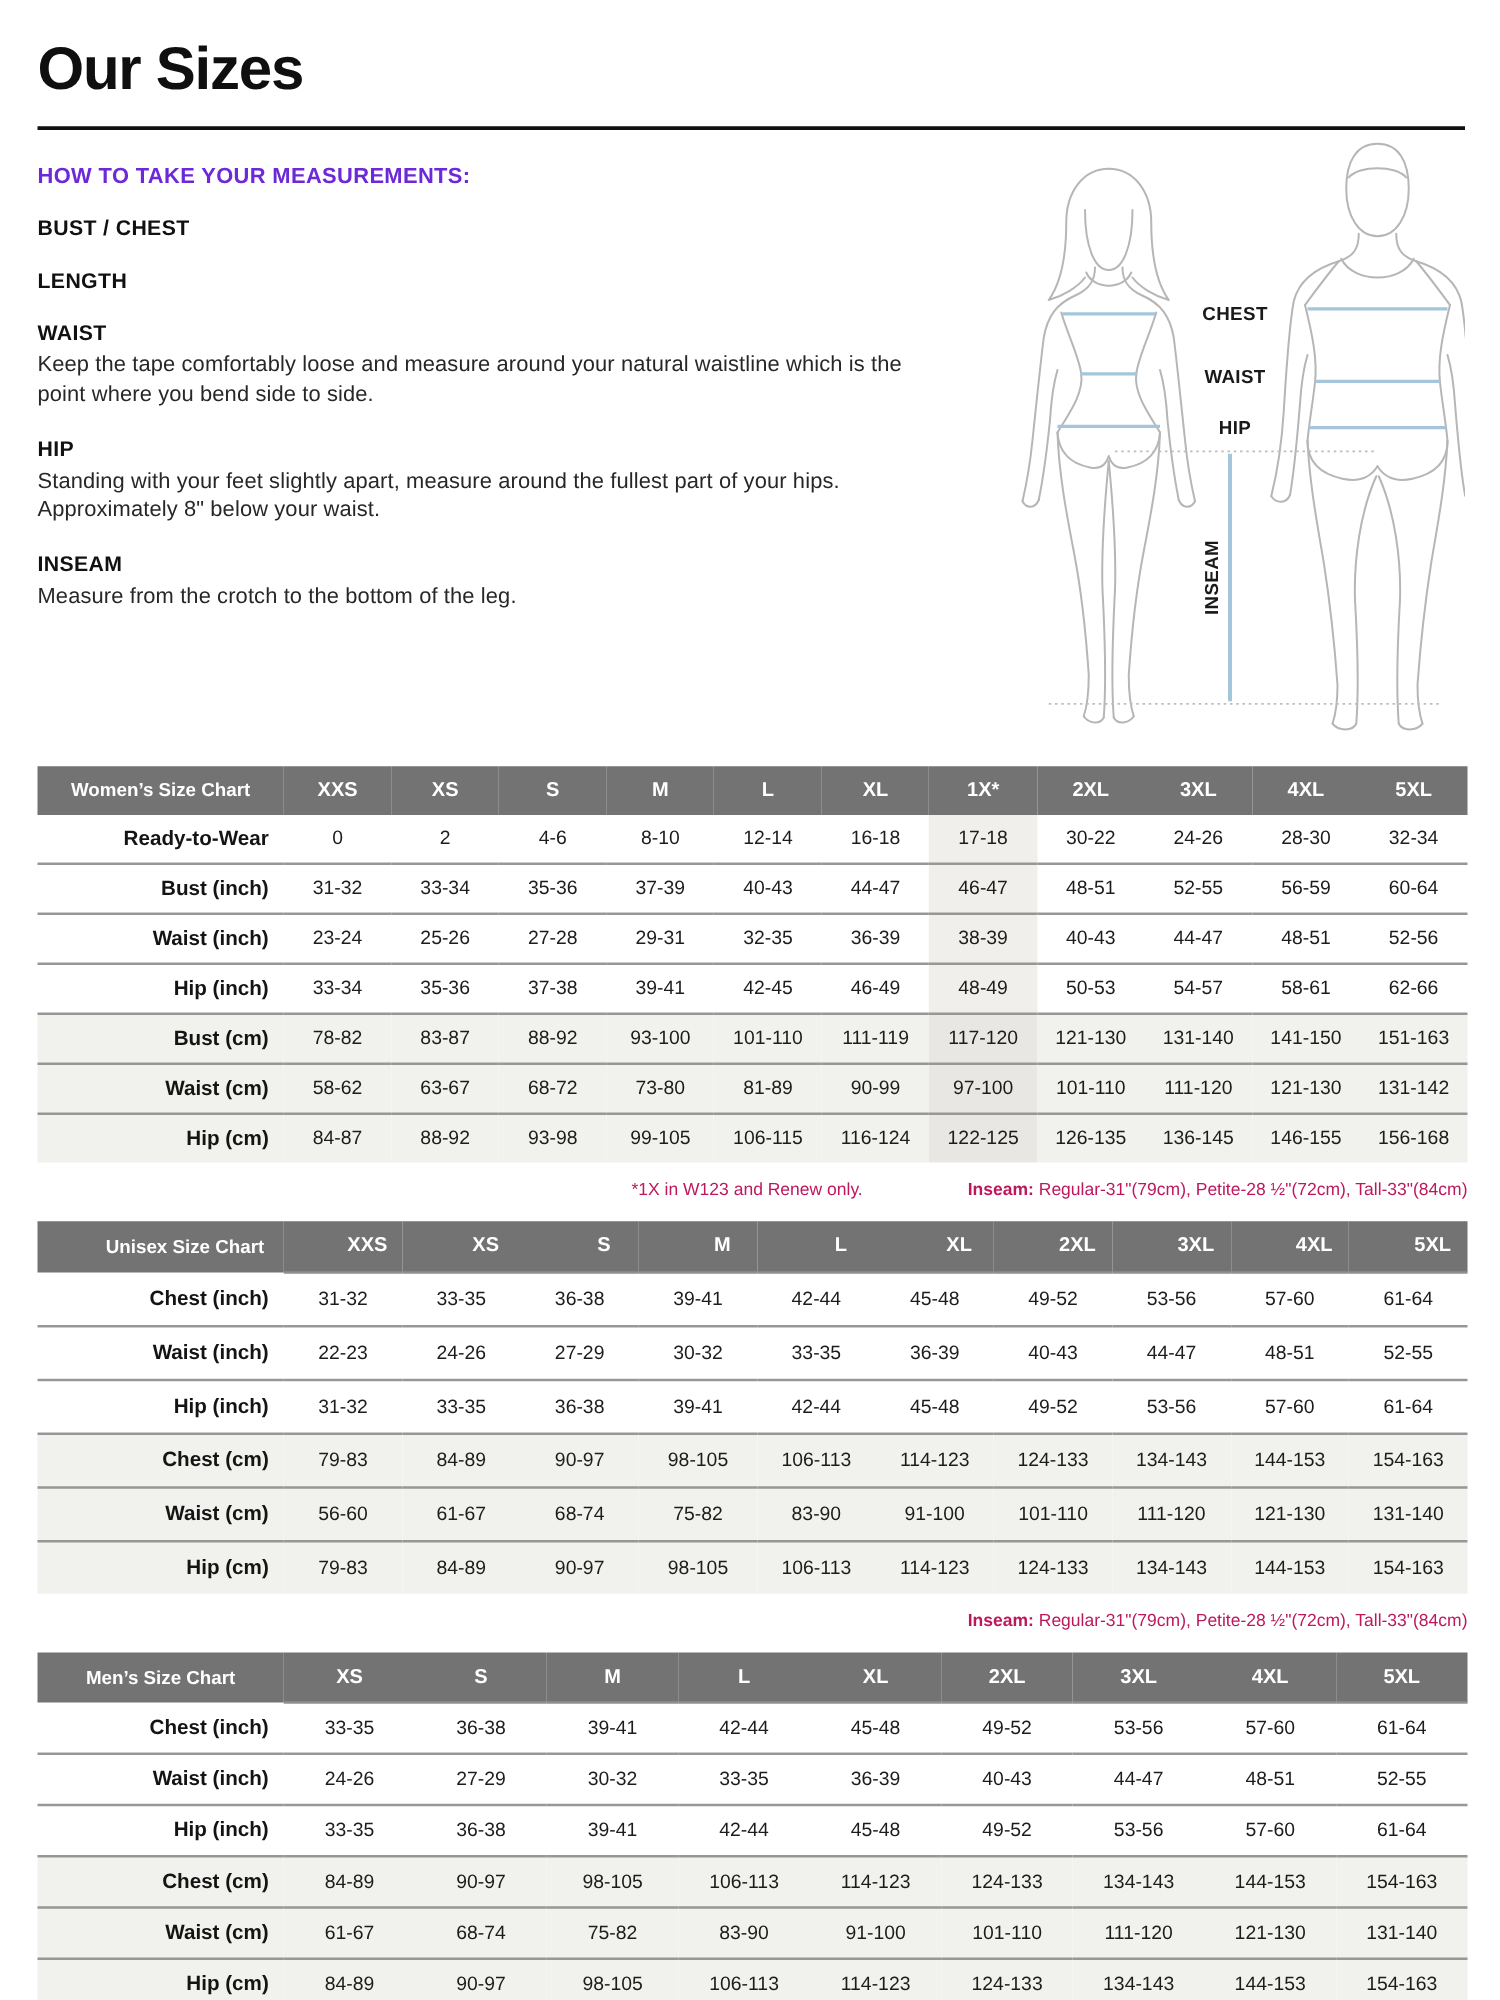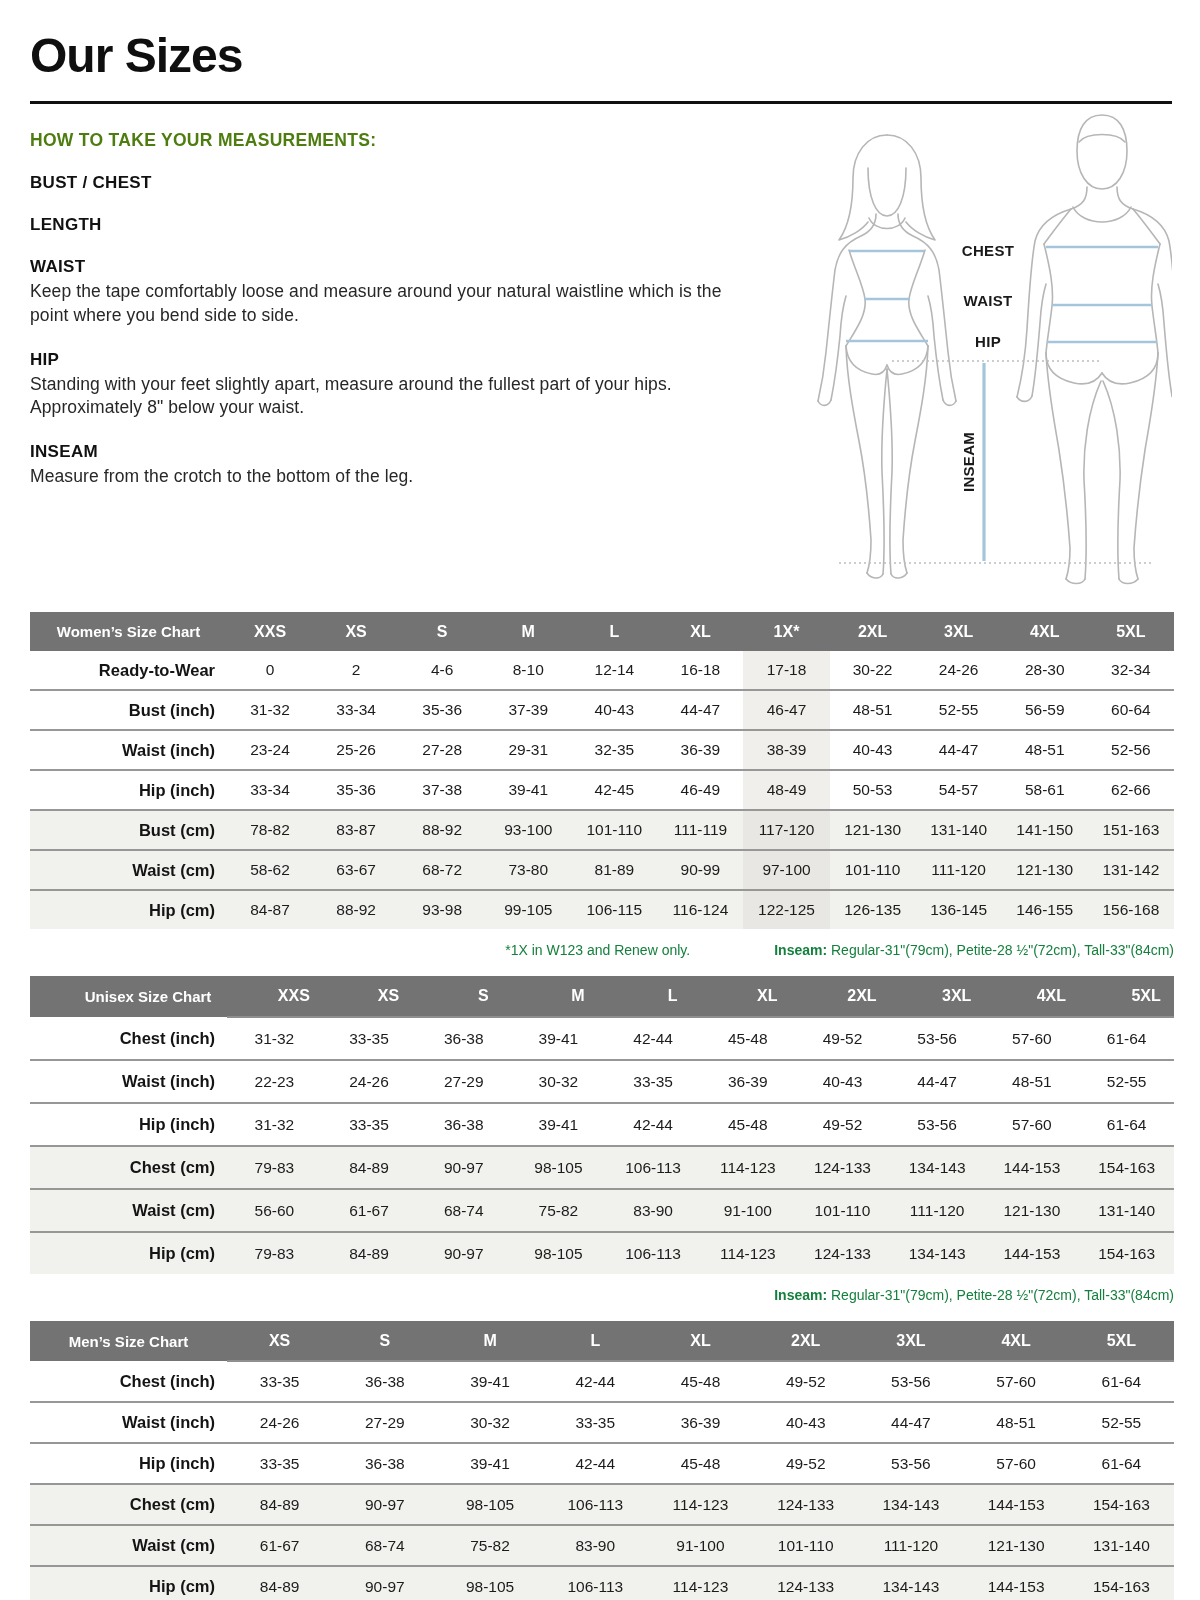--- a/index.html
+++ b/index.html
@@ -4,41 +4,41 @@
 <style>
   html,body{margin:0;padding:0;background:#fff;}
   body{width:1200px;height:1600px;overflow:hidden;font-family:"Liberation Sans",sans-serif;color:#161616;}
   .page{padding:22px 28px 0 30px;}
 
   .page-title{font-size:48px;font-weight:bold;letter-spacing:-1px;margin:6px 0 18px 0;color:#0f0f0f;}
   .title-rule{border:none;border-top:3px solid #101010;margin:0;}
 
   .content-top{display:flex;align-items:flex-start;}
   .instructions{width:725px;}
-  .instructions h2{font-size:17.5px;margin:26px 0 0 0;letter-spacing:.3px;color:#4d7c0f;}
+  .instructions h2{font-size:17.5px;margin:26px 0 0 0;letter-spacing:.3px;color:#6d28d9;}
   .instructions h3{font-size:17px;margin:22px 0 3px 0;letter-spacing:.3px;color:#111;}
   .instructions p{font-size:17.5px;line-height:1.36;margin:0;color:#272727;letter-spacing:.1px;}
   .diagram{margin-left:auto;margin-top:6px;}
 
   .tbl-host{margin-top:18px;}
   table.size-table{width:1144px;border-collapse:collapse;table-layout:fixed;}
   table.size-table thead th{background:#737373;color:#fff;font-weight:bold;font-size:16px;}
   table.size-table thead th.corner{font-size:15px;}
   table.size-table tbody th.rowlabel{text-align:right;padding-right:12px;font-weight:bold;font-size:16.5px;color:#141414;}
   table.size-table td{text-align:center;font-size:15.5px;color:#1c1c1c;}
   table.size-table tbody tr + tr{border-top:2px solid #979797;}
   tr.shaded th,tr.shaded td{background:#f1f1ee;}
   td.hl{background:#f0efeb;}
   tr.shaded td.hl{background:#e8e7e3;}
   table.t-women thead th{height:37px;} table.t-women tbody th,table.t-women tbody td{height:36px;}
   table.t-unisex thead th{height:38px;padding-left:40px;} table.t-unisex tbody th,table.t-unisex tbody td{height:39px;}
   table.t-men thead th{height:37px;} table.t-men tbody th,table.t-men tbody td{height:37px;}
   table.t-unisex thead th:not(.corner),table.t-men thead th:not(.corner){border-bottom:2px solid #8f8f8f;}
 
-  .notes{display:flex;justify-content:flex-end;gap:84px;width:1144px;font-size:14px;color:#15803d;margin:13px 0 6px 0;}
+  .notes{display:flex;justify-content:flex-end;gap:84px;width:1144px;font-size:14px;color:#be185d;margin:13px 0 6px 0;}
   .notes b{font-weight:bold;}
 
   svg .outline{fill:none;stroke:#b6b6b6;stroke-width:1.6;stroke-linecap:round;stroke-linejoin:round;}
   svg .measure{stroke:#a5c6da;stroke-width:2.6;}
   svg .inseam-line{stroke:#a5c6da;stroke-width:3.2;}
   svg .dotted{stroke:#bdbdbd;stroke-width:1.4;stroke-dasharray:2 3;}
   svg text{font-family:"Liberation Sans",sans-serif;font-weight:bold;fill:#1a1a1a;font-size:15px;letter-spacing:.3px;}
 </style>
 </head>
 <body>

